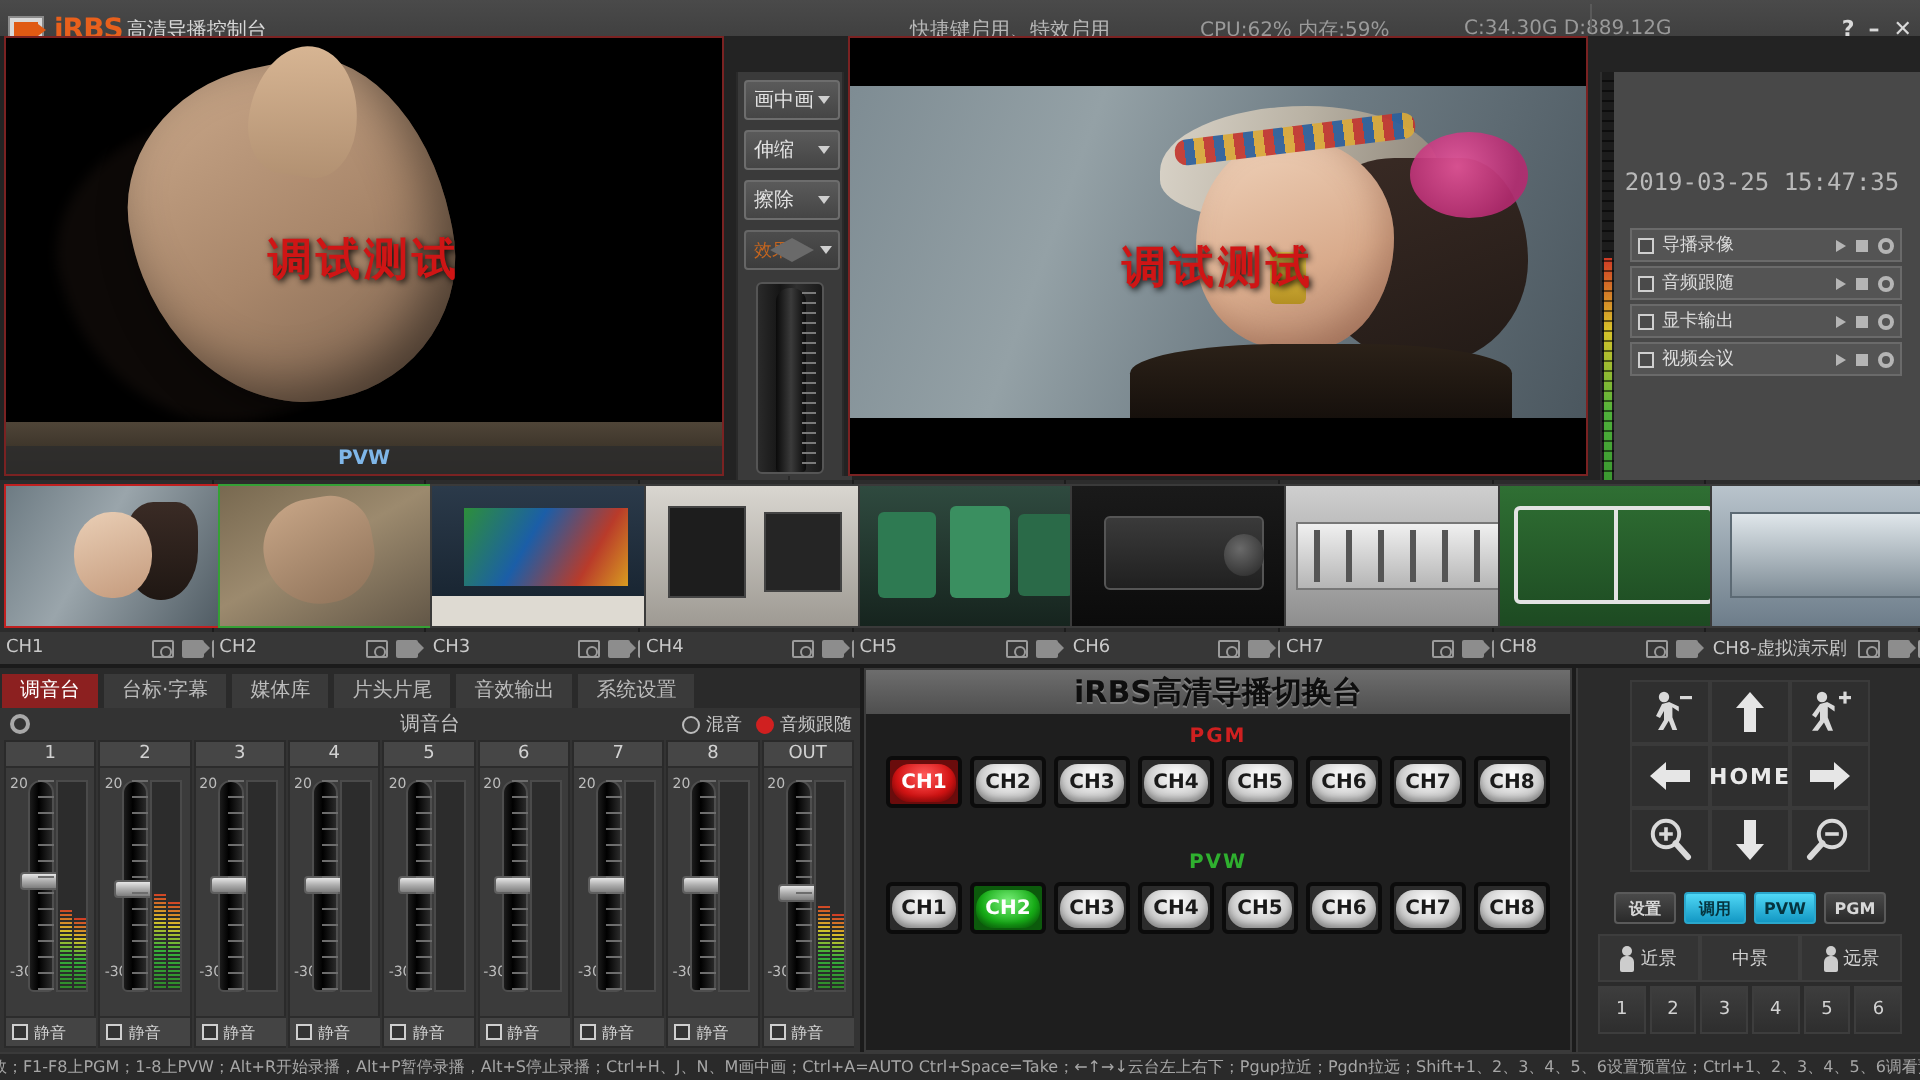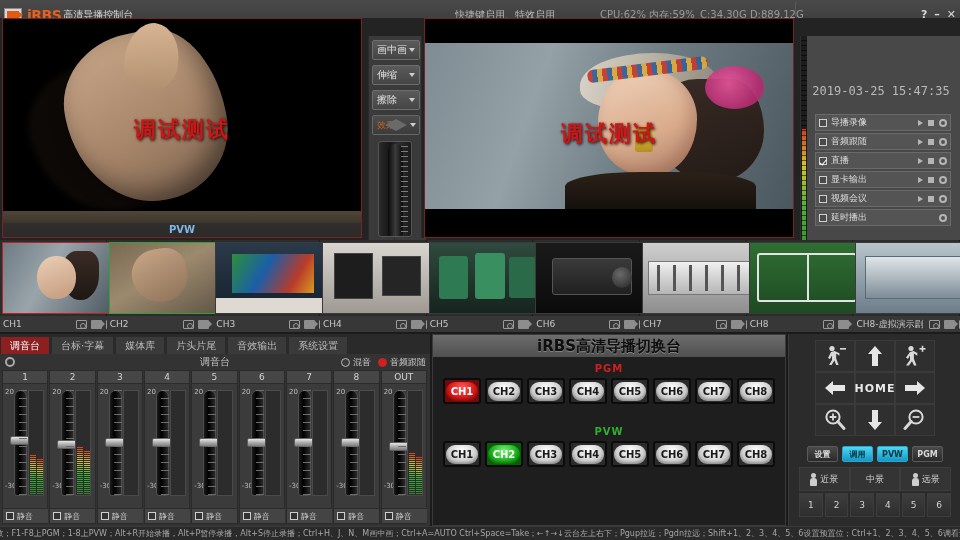--- a/index.html
+++ b/index.html
@@ -22,21 +22,21 @@
     border:1px solid #8a8a8a;display:flex;align-items:center;justify-content:center;
   }
   .logo-cam{width:12px;height:8px;background:#e05a13;position:relative;}
   .logo-cam:after{content:"";position:absolute;right:-4px;top:1px;
     border-left:4px solid #e05a13;border-top:3px solid transparent;border-bottom:3px solid transparent;}
   .brand{color:#e8601c;font-weight:bold;font-size:14px;letter-spacing:-0.5px;margin-left:5px;
     font-family:"DejaVu Sans","Liberation Sans",sans-serif;}
   .brand-sub{color:#d8d8d8;font-size:10px;margin-left:2px;}
   .tb-hint{position:absolute;left:455px;color:#b8b8b8;font-size:10px;}
   .tb-cpu{position:absolute;left:600px;color:#9a9a9a;font-size:10px;}
-  .tb-disk{position:absolute;left:700px;color:#9a9a9a;font-size:10px;}
+  .tb-disk{position:absolute;left:732px;color:#9a9a9a;font-size:10px;}
   .tb-sep{position:absolute;left:795px;top:2px;width:1px;height:14px;background:#5a5a5a;}
   .winbtns{position:absolute;right:4px;display:flex;gap:7px;color:#d9d9d9;font-size:11px;}
   .winbtns span{cursor:pointer;font-weight:bold;}
 
   
   #stage{position:absolute;left:0;top:18px;width:960px;height:222px;background:#232323;}
 
   .monitor{position:absolute;top:0;background:#000;overflow:hidden;}
   #pvw-mon{left:2px;width:360px;height:220px;border:1px solid #7a2222;}
   #pgm-mon{left:424px;width:370px;height:220px;border:1px solid #7a2222;}
@@ -498,50 +498,34 @@
         <div class="outrow">
           <span class="cb"></span>
           <span class="lbl">音频跟随</span>
           <span class="acts">
             <span class="ply"></span>
             <span class="stp"></span>
             <span class="gear"></span>
           </span>
         </div>
         <div class="outrow">
-          <span class="cb on"></span>
-          <span class="lbl">直播</span>
-          <span class="acts">
-            <span class="ply"></span>
-            <span class="stp"></span>
-            <span class="gear"></span>
-          </span>
-        </div>
-        <div class="outrow">
           <span class="cb"></span>
           <span class="lbl">显卡输出</span>
           <span class="acts">
             <span class="ply"></span>
             <span class="stp"></span>
             <span class="gear"></span>
           </span>
         </div>
         <div class="outrow">
           <span class="cb"></span>
           <span class="lbl">视频会议</span>
           <span class="acts">
             <span class="ply"></span>
             <span class="stp"></span>
-            <span class="gear"></span>
-          </span>
-        </div>
-        <div class="outrow">
-          <span class="cb"></span>
-          <span class="lbl">延时播出</span>
-          <span class="acts">
             <span class="gear"></span>
           </span>
         </div>
       </div>
     <div id="startstop">
       <div class="ssbtn">
         <span class="dotred"></span>
         <span>开始</span>
       </div>
       <div class="ssbtn">

